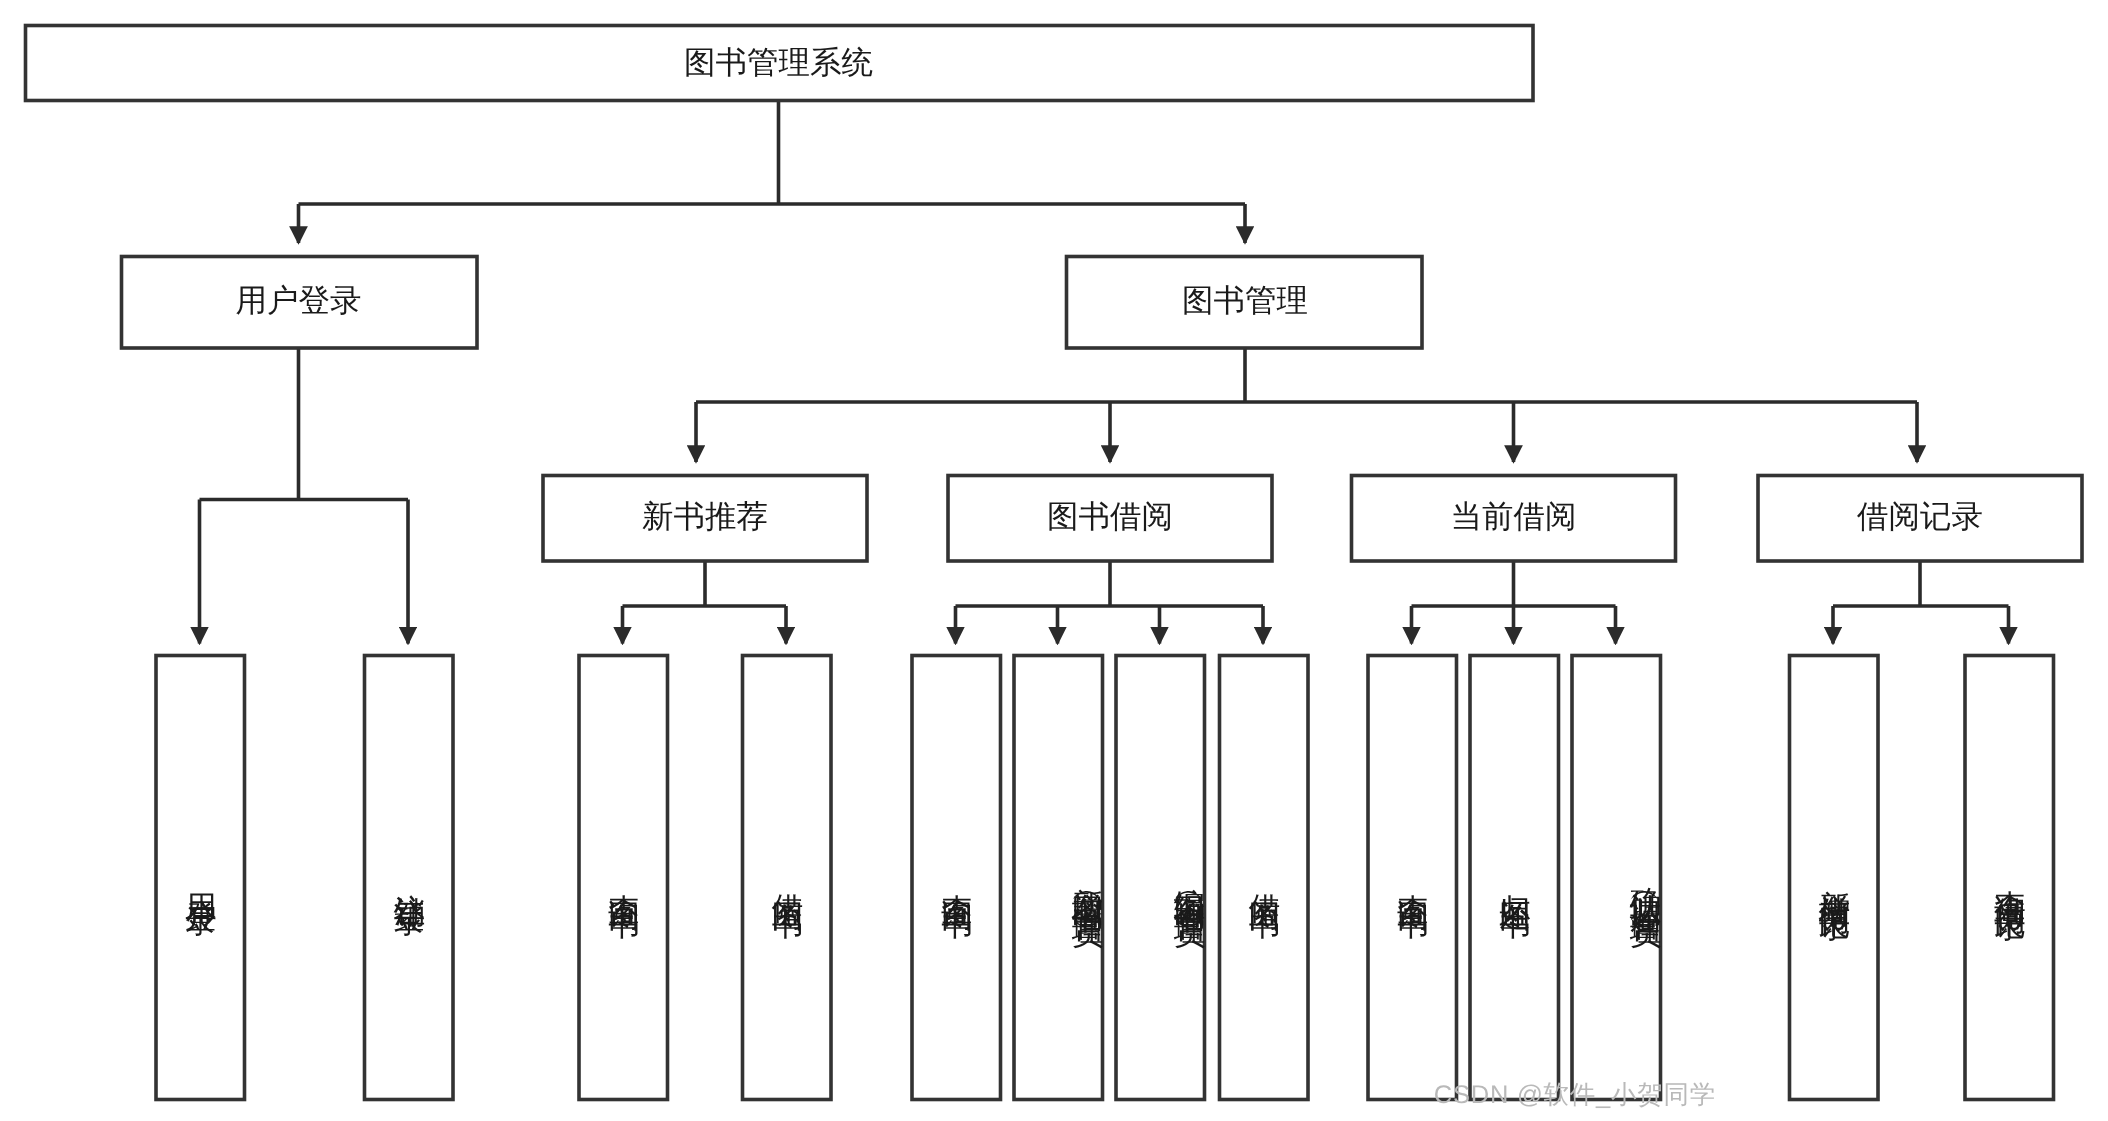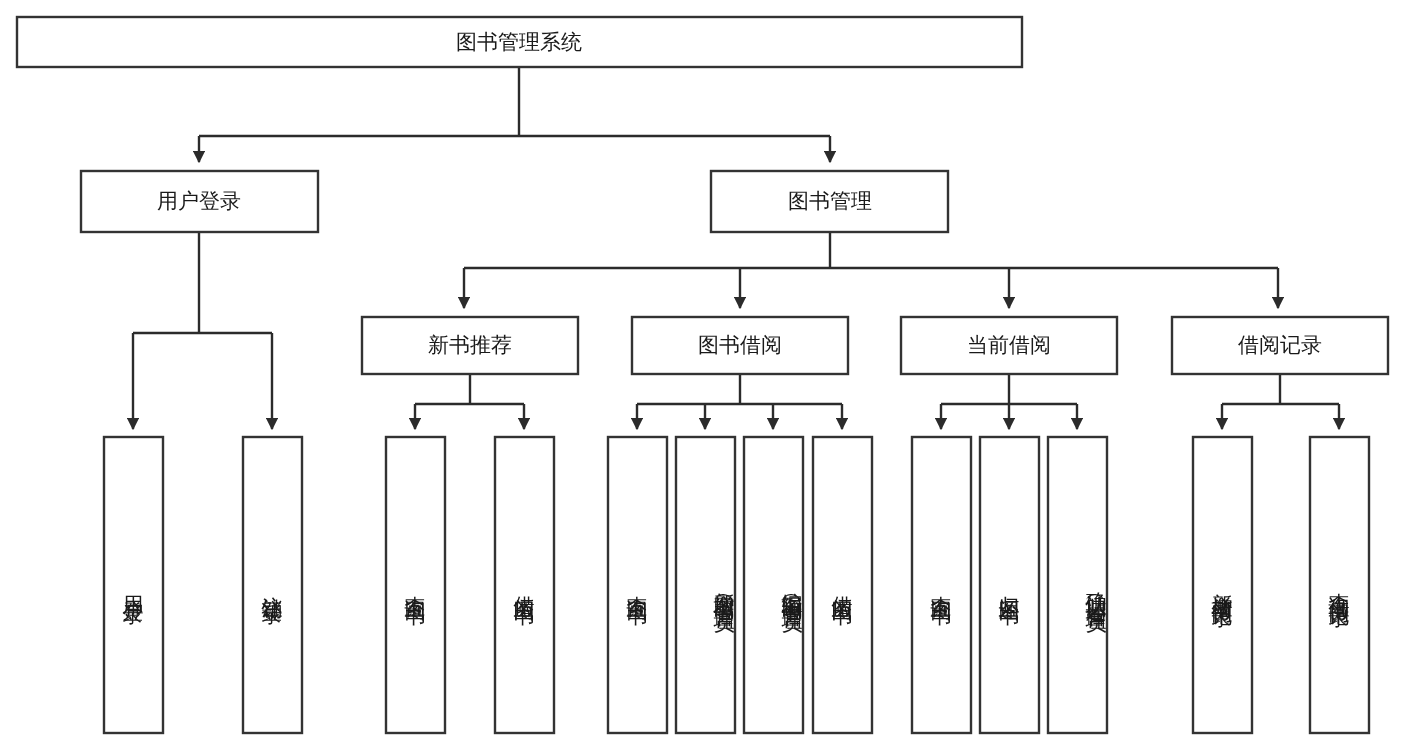--- a/index.html
+++ b/index.html
@@ -210,14 +210,15 @@
   <div class="leaf-label" style="left:744px; top:444px; width:59px; height:289px;">编辑图书（管理员）</div>
   <div class="leaf-label centered" style="left:813px; top:437px; width:59px; height:296px;">借阅图书</div>
 
   <div class="leaf-label centered" style="left:912px; top:437px; width:59px; height:296px;">查询图书</div>
   <div class="leaf-label centered" style="left:980px; top:437px; width:59px; height:296px;">归还图书</div>
   <div class="leaf-label" style="left:1048px; top:444px; width:59px; height:289px;">确认归还（管理员）</div>
 
   <div class="leaf-label centered" style="left:1193px; top:437px; width:59px; height:296px;">新增借阅记录</div>
   <div class="leaf-label centered" style="left:1310px; top:437px; width:59px; height:296px;">查询借阅记录</div>
 
+  <div class="watermark">CSDN @软件_小贺同学</div>
 
 </div>
 
 </body></html>

